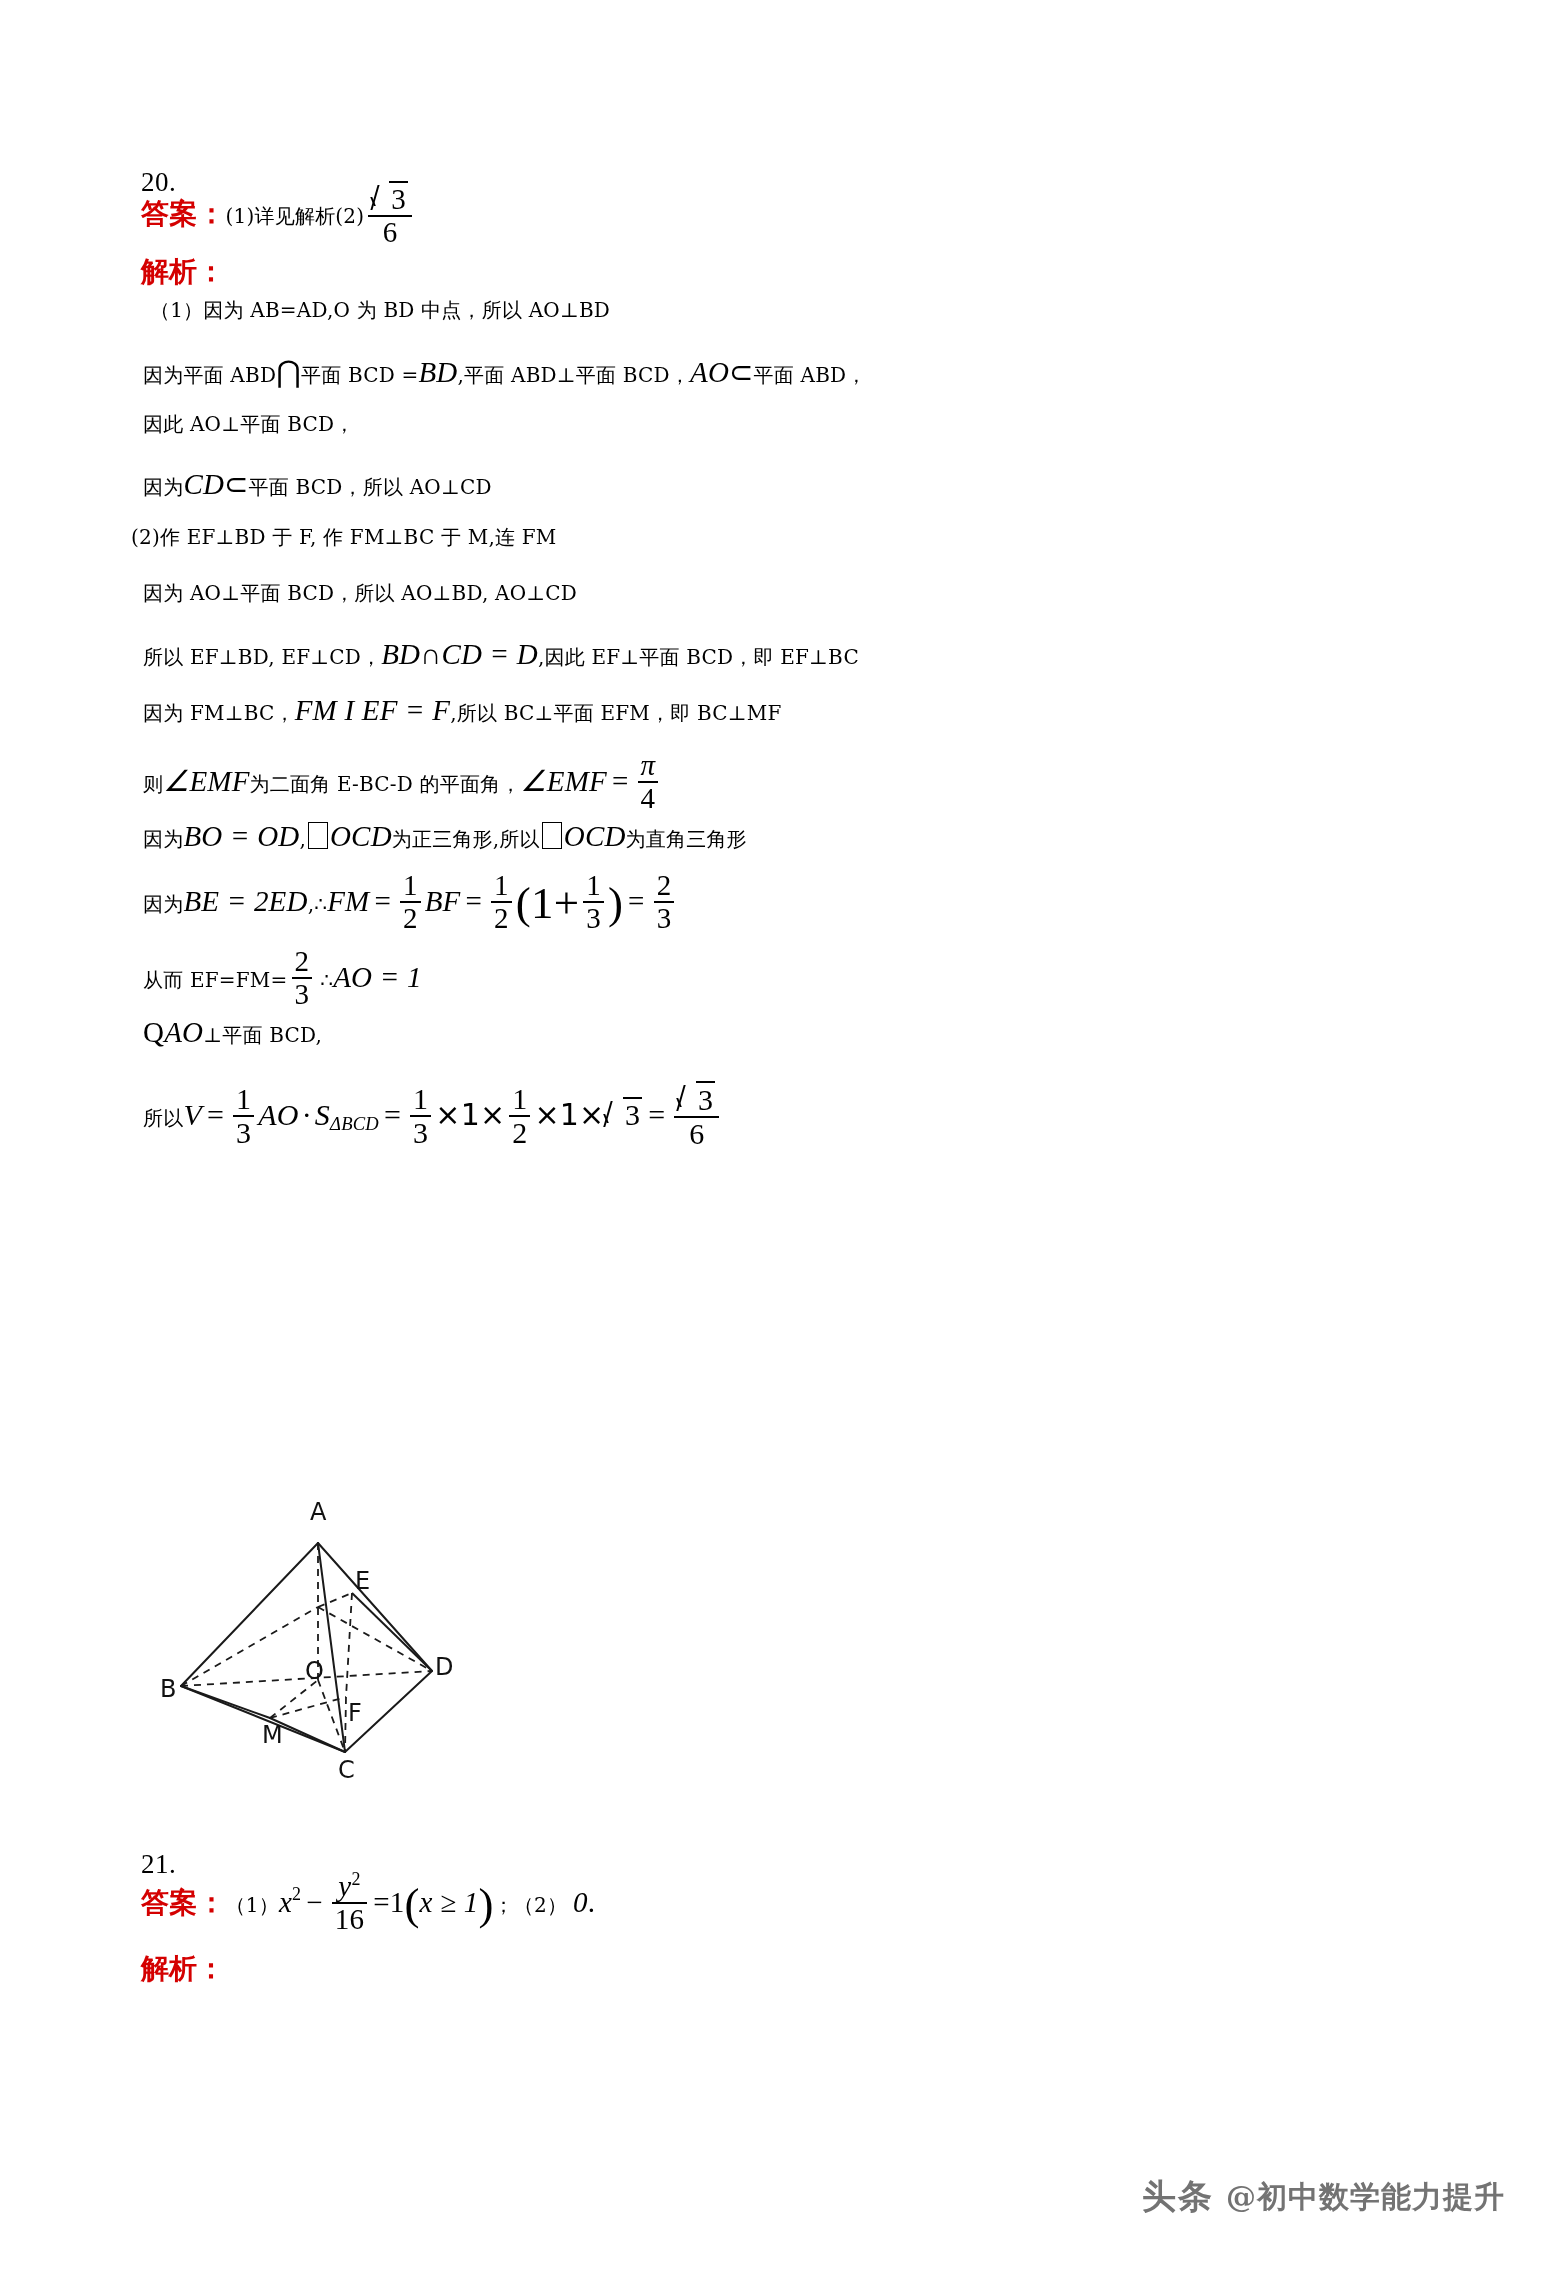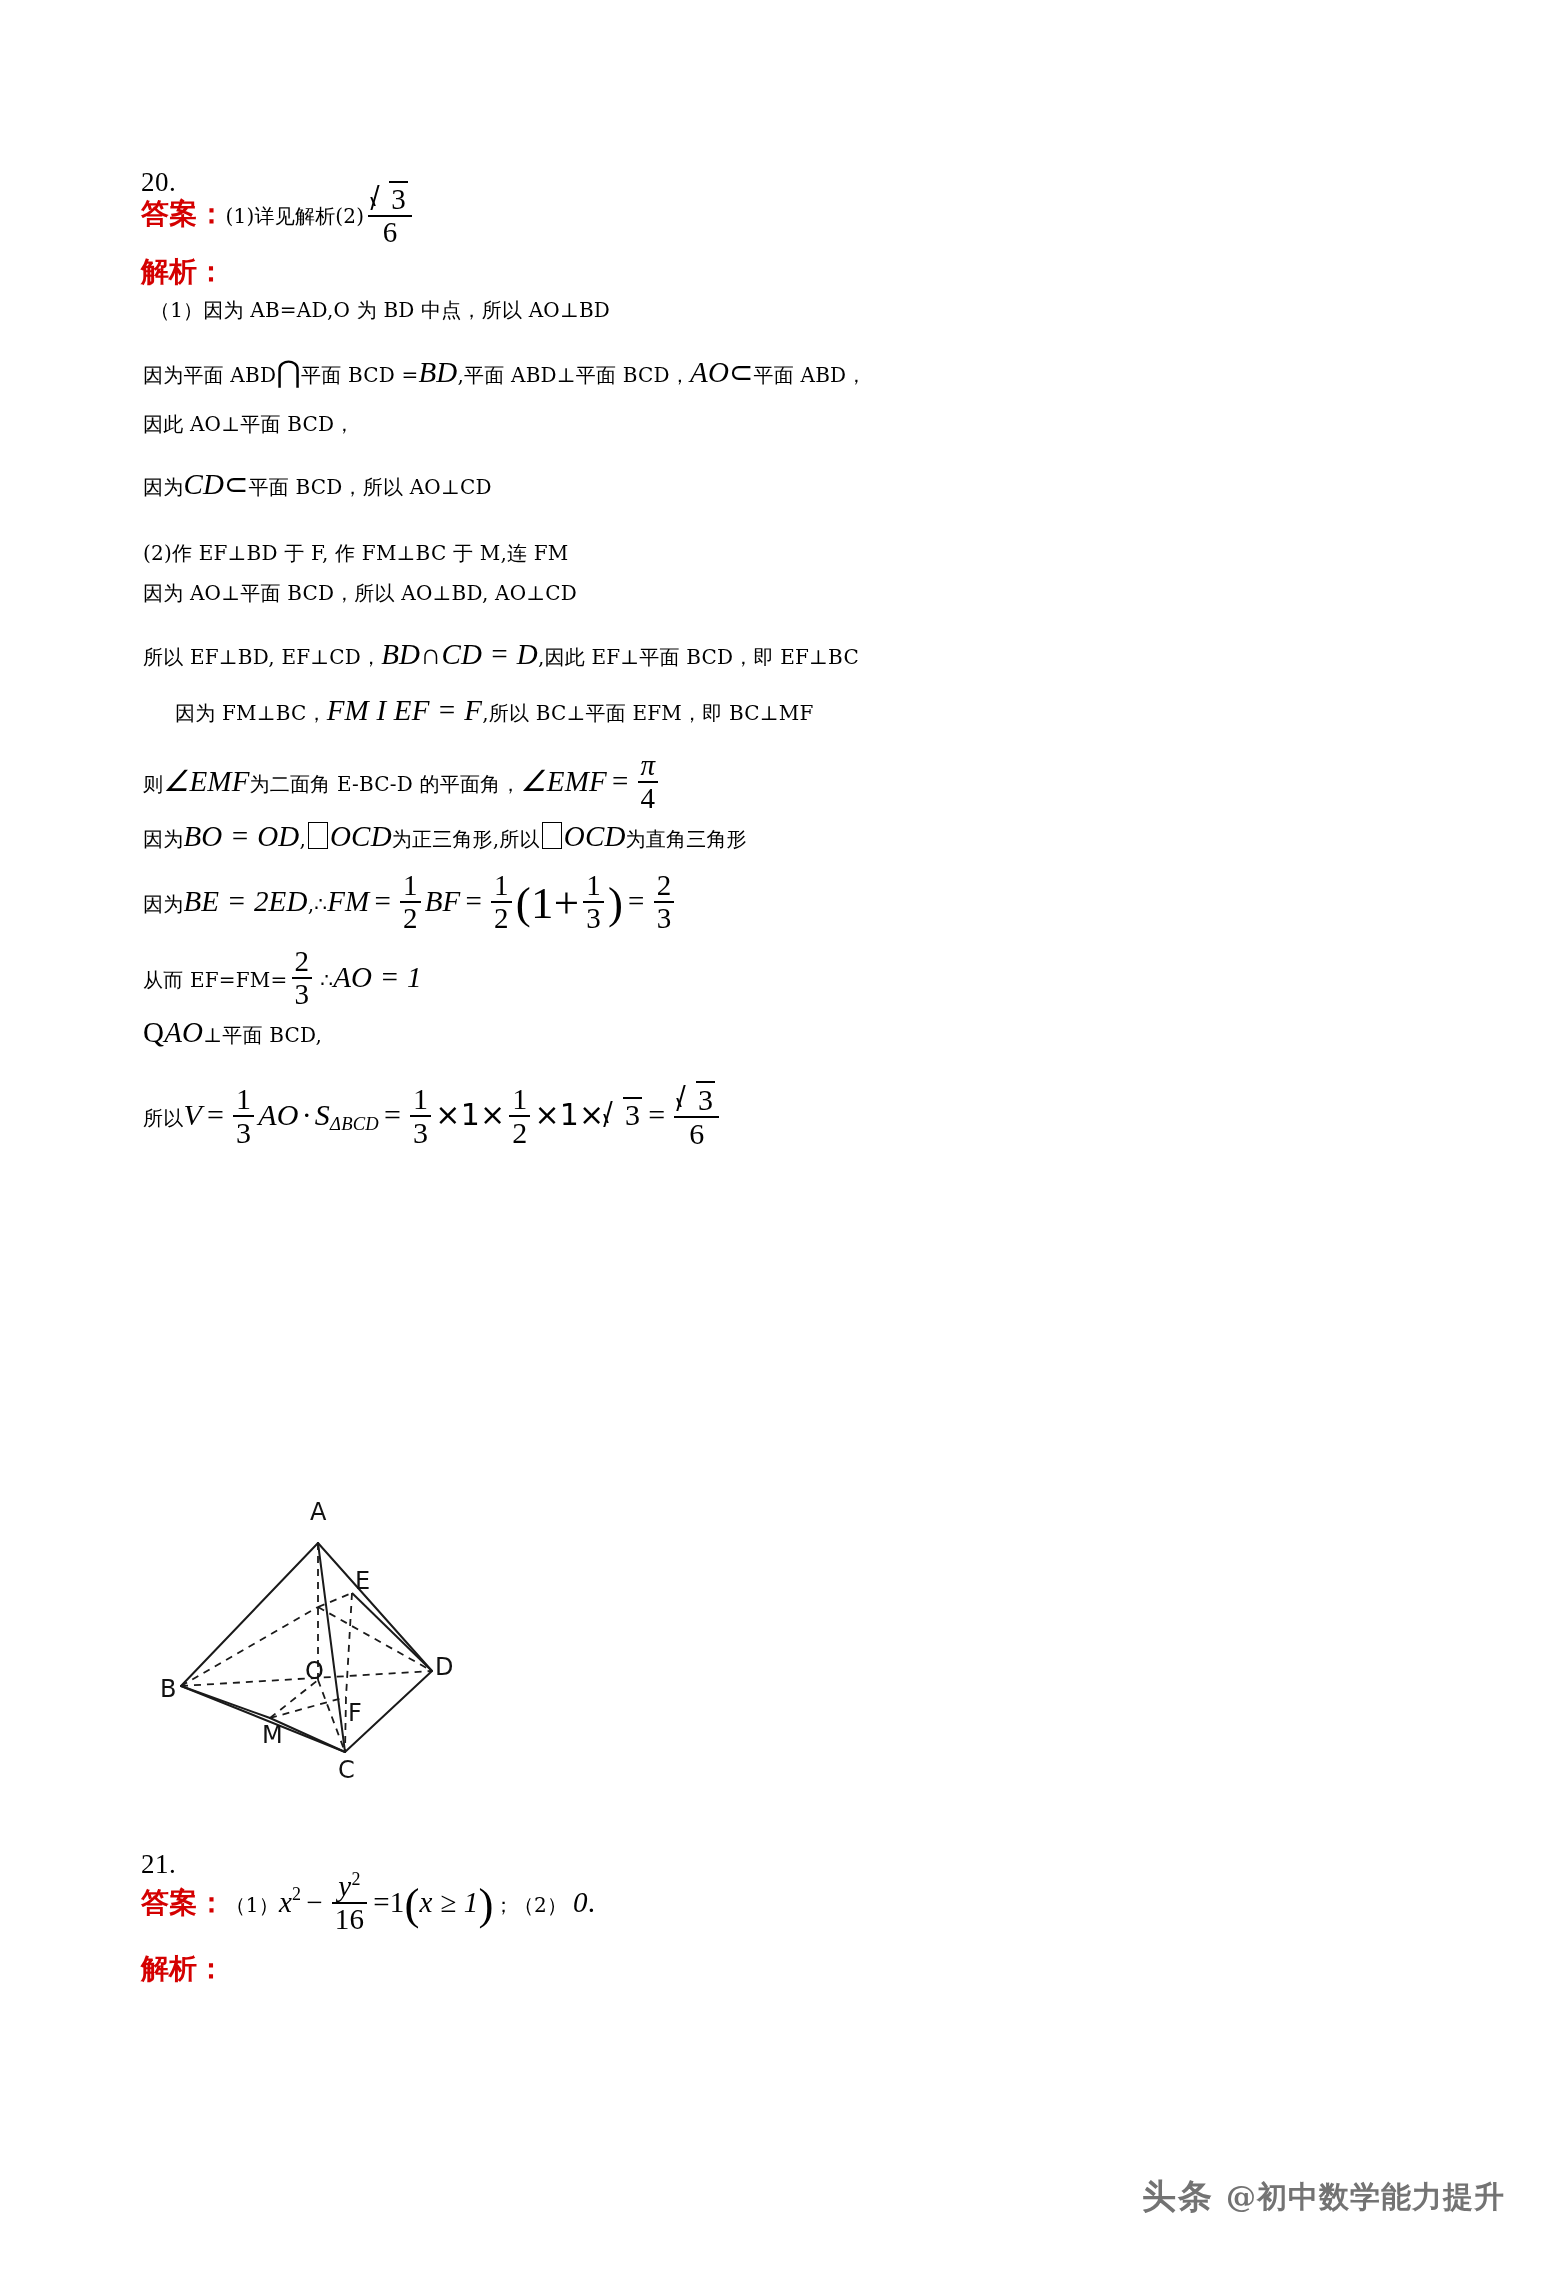--- a/index.html
+++ b/index.html
@@ -169,29 +169,29 @@
   <div class="blk body-line" style="left:143px; top:357px;">
     <span class="cjk">因为平面 ABD</span><span class="op" style="font-size:30px;">⋂</span><span class="cjk">平面 BCD =</span><span class="mi">BD</span><span class="cjk">,平面 ABD⊥平面 BCD，</span><span class="mi">AO</span><span class="op">⊂</span><span class="cjk">平面 ABD，</span>
   </div>
 
   <div class="blk body-line cjk" style="left:143px; top:414px;">因此 AO⊥平面 BCD，</div>
 
   <div class="blk body-line" style="left:143px; top:470px;">
     <span class="cjk">因为</span><span class="mi">CD</span><span class="op">⊂</span><span class="cjk">平面 BCD，所以 AO⊥CD</span>
   </div>
 
-  <div class="blk body-line cjk" style="left:143px; top:527px;margin-top:16px;">(2)作 EF⊥BD 于 F, 作 FM⊥BC 于 M,连 FM</div>
+  <div class="blk body-line cjk" style="left:131px; top:527px;">(2)作 EF⊥BD 于 F, 作 FM⊥BC 于 M,连 FM</div>
 
   <div class="blk body-line cjk" style="left:143px; top:583px;">因为 AO⊥平面 BCD，所以 AO⊥BD, AO⊥CD</div>
 
   <div class="blk body-line" style="left:143px; top:640px;">
     <span class="cjk">所以 EF⊥BD, EF⊥CD，</span><span class="mi">BD∩CD = D</span><span class="cjk">,因此 EF⊥平面 BCD，即 EF⊥BC</span>
   </div>
 
-  <div class="blk body-line" style="left:143px; top:696px;margin-left:32px;">
+  <div class="blk body-line" style="left:143px; top:696px;">
     <span class="cjk">因为 FM⊥BC，</span><span class="mi">FM I EF = F</span><span class="cjk">,所以 BC⊥平面 EFM，即 BC⊥MF</span>
   </div>
 
   <div class="blk body-line" style="left:143px; top:752px;">
     <span class="cjk">则</span><span class="mi">∠EMF</span><span class="cjk">为二面角 E-BC-D 的平面角，</span><span class="mi">∠EMF</span><span class="mn" style="margin:0 5px;">=</span><span class="frac"><span class="num mi">π</span><span class="den mn">4</span></span>
   </div>
 
   <div class="blk body-line" style="left:143px; top:822px;">
     <span class="cjk">因为</span><span class="mi">BO = OD</span><span class="cjk">,</span><span class="tofu"></span><span class="mi">OCD</span><span class="cjk">为正三角形,所以</span><span class="tofu"></span><span class="mi">OCD</span><span class="cjk">为直角三角形</span>
   </div>

